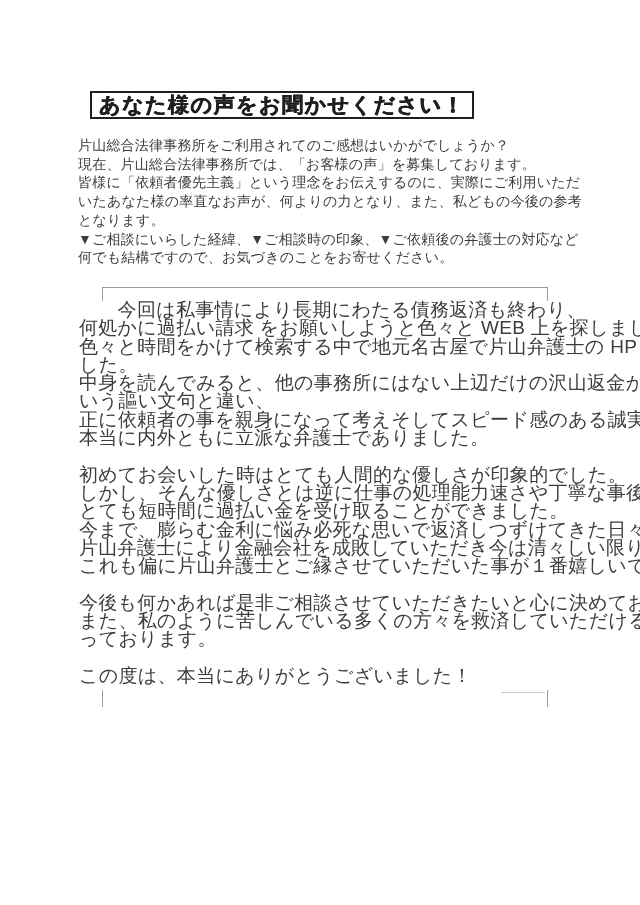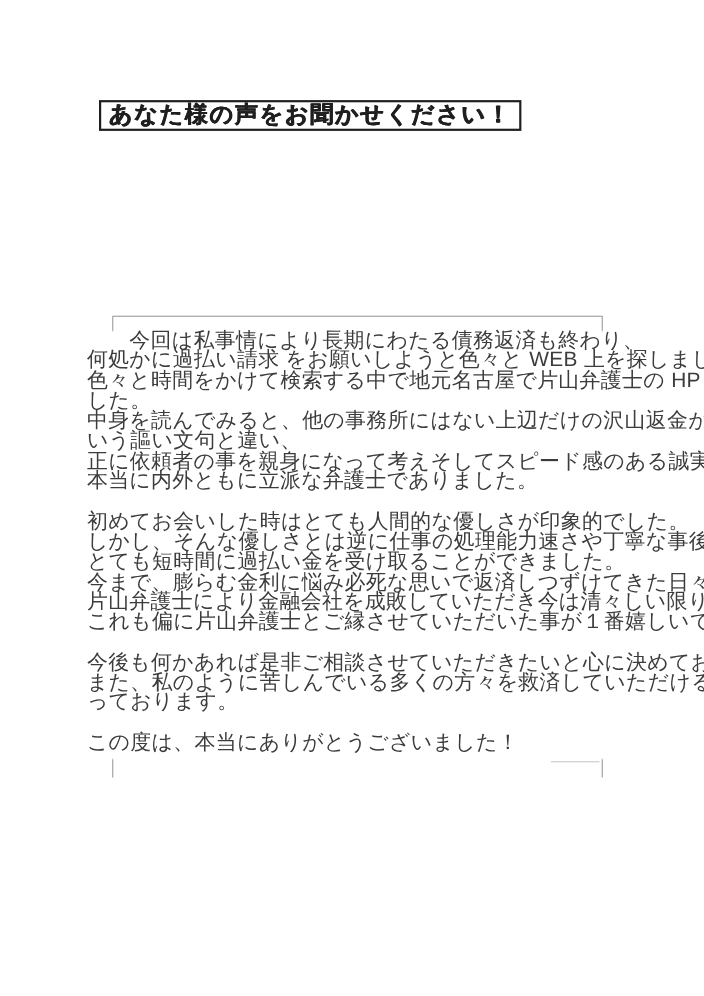--- a/index.html
+++ b/index.html
@@ -53,20 +53,27 @@
 </style>
 </head>
 <body>
 
 <div class="page">
 
   <div class="title-box">
     <span class="title-text">あなた様の声をお聞かせください！</span>
   </div>
 
+  <div class="intro">片山総合法律事務所をご利用されてのご感想はいかがでしょうか？
+現在、片山総合法律事務所では、「お客様の声」を募集しております。
+皆様に「依頼者優先主義」という理念をお伝えするのに、実際にご利用いただ
+いたあなた様の率直なお声が、何よりの力となり、また、私どもの今後の参考
+となります。
+▼ご相談にいらした経緯、▼ご相談時の印象、▼ご依頼後の弁護士の対応など
+何でも結構ですので、お気づきのことをお寄せください。</div>
 
   <div class="response-box">
     <div class="box-side left"></div>
     <div class="box-side right"></div>
     <div class="scan-faint-line"></div>
   </div>
 
   <div class="testimonial">　　今回は私事情により長期にわたる債務返済も終わり、
 何処かに過払い請求 をお願いしようと色々と WEB 上を探しました。
 色々と時間をかけて検索する中で地元名古屋で片山弁護士の HP に辿り着きま

